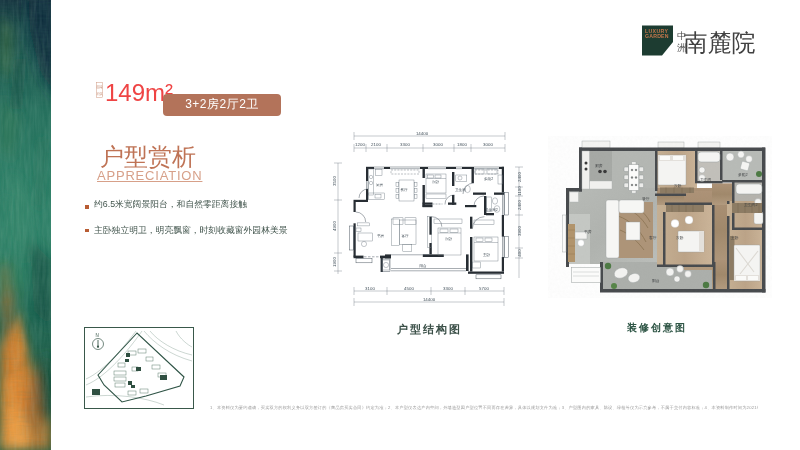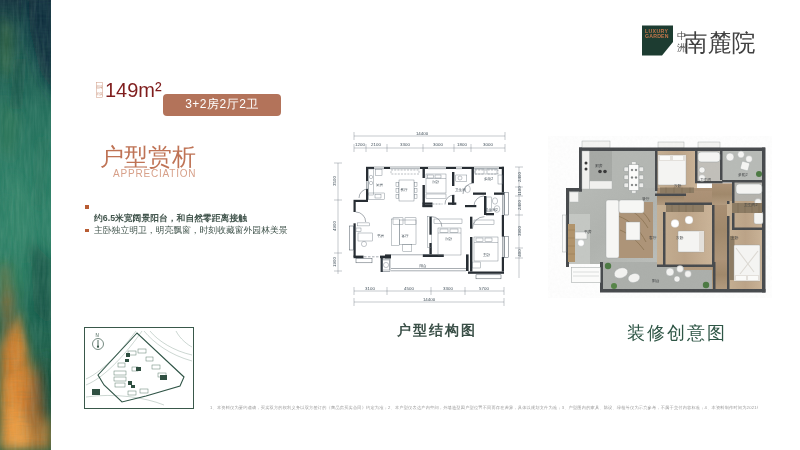--- a/index.html
+++ b/index.html
@@ -85,35 +85,35 @@
 <div class="abs" style="left:96px;top:82px;width:7px;height:16px;">
 <svg width="7" height="16" viewBox="0 0 7 16">
       <rect x="0.3" y="0.3" width="6.4" height="15.4" fill="none" stroke="#cf9a82" stroke-width="0.5"></rect>
       <text x="5" y="6.2" text-anchor="middle" font-size="3.2" fill="#c08266">建</text>
       <text x="5" y="13.4" text-anchor="middle" font-size="3.2" fill="#c08266">筑</text>
       <text x="2" y="6.2" text-anchor="middle" font-size="3.2" fill="#c08266">面</text>
       <text x="2" y="13.4" text-anchor="middle" font-size="3.2" fill="#c08266">积</text>
     </svg>
 </div>
 
-<div class="abs" style="left:105px;top:79px;color:#7f1d1d;font-size:20px;letter-spacing:0px;text-align:center;">149m²</div>
+<div class="abs" style="left:105px;top:79px;color:#ef4444;font-size:24px;letter-spacing:0px;text-align:center;">149m²</div>
 
 <div class="abs" style="left:163px;top:94px;width:118px;height:21.5px;background:#b3735a;border-radius:4px;color:#ffffff;font-size:12px;text-align:center;line-height:21.5px;letter-spacing:0.5px;">3+2房2厅2卫</div>
 
 <div class="abs" style="left:100px;top:141px;color:#bf7355;font-size:24px;letter-spacing:0px;">户型赏析</div>
 
-<div class="abs" style="left:113px;top:168px;color:#d7a089;font-size:10px;letter-spacing:0.8px;">APPRECIATION</div>
+<div class="abs" style="left:97px;top:168px;color:#d7a089;font-size:13px;letter-spacing:0.8px;text-decoration:underline;">APPRECIATION</div>
 
 <div class="abs" style="left:85px;top:199px;width:230px;color:#41544c;font-size:8.8px;">
 
 
 
   <div style="position:relative;height:23.7px;">
       <span style="position:absolute;left:0;top:6px;width:3.5px;height:3.5px;background:#b85c33;"></span>
-      <span style="position:absolute;left:9px;top:14px;font-weight:bold;">约6.5米宽阔景阳台，和自然零距离接触</span>
+      <span style="position:absolute;left:9px;top:0;">约6.5米宽阔景阳台，和自然零距离接触</span>
     </div>
 
   <div style="position:relative;height:23.7px;">
       <span style="position:absolute;left:0;top:6px;width:3.5px;height:3.5px;background:#b85c33;"></span>
       <span style="position:absolute;left:9px;top:2px;font-family:Liberation Serif, serif;">主卧独立明卫，明亮飘窗，时刻收藏窗外园林美景</span>
     </div>
 </div>
 
 <div class="abs" style="left:84px;top:327px;width:110px;height:82px;">
   <svg width="110" height="82" viewBox="0 0 110 82">
@@ -414,21 +414,21 @@
       <text x="157" y="85.5">卫生间2</text>
       <text x="49" y="111.5">书房</text>
       <text x="73.5" y="111.8">客厅</text>
       <text x="117" y="114.8">次卧</text>
       <text x="155" y="131">主卧</text>
       <text x="91.5" y="141.8">阳台</text>
     </g>
   </svg>
 </div>
 
-<div class="abs" style="left:397px;top:322px;color:#3a4f47;font-size:14px;font-weight:bold;letter-spacing:2px;">户型结构图</div>
+<div class="abs" style="left:397px;top:322px;color:#3a4f47;font-size:11px;font-weight:bold;letter-spacing:2px;">户型结构图</div>
 
 <div class="abs" style="left:548px;top:136px;width:224px;height:162px;">
   <svg width="224" height="162" viewBox="0 0 224 162" font-family="Liberation Sans, sans-serif">
     <defs>
       <linearGradient id="wood1" x1="0" y1="0" x2="1" y2="0">
         <stop offset="0" stop-color="#c6b093"></stop>
           <stop offset="0.5" stop-color="#bca387"></stop>
           <stop offset="1" stop-color="#cbb498"></stop>
       </linearGradient>
       <linearGradient id="wood2" x1="0" y1="0" x2="0" y2="1">
@@ -652,15 +652,15 @@
       <text x="196" y="70">卫生间2</text>
       <text x="36" y="96.5">书房</text>
       <text x="101" y="103">客厅</text>
       <text x="128" y="103">次卧</text>
       <text x="183" y="103">主卧</text>
       <text x="104" y="145.5">阳台</text>
     </g>
   </svg>
 </div>
 
-<div class="abs" style="left:627px;top:321px;color:#2f5646;font-size:18px;font-weight:normal;letter-spacing:2px;">装修创意图</div>
+<div class="abs" style="left:627px;top:321px;color:#2f5646;font-size:10px;font-weight:bold;letter-spacing:2px;">装修创意图</div>
 
 <div class="abs" style="left:210px;top:405px;width:548px;color:#9a9a9a;font-size:4.2px;letter-spacing:0.2px;white-space:nowrap;overflow:hidden;">1、本资料仅为要约邀请，买卖双方的权利义务以双方签订的《商品房买卖合同》约定为准；2、本户型仅表达产内空间，外墙造型因户型位置不同而存在差异，具体以规划文件为准；3、户型图内的家具、陈设、绿植等仅为示意参考，不属于交付内容标准；4、本资料制作时间为2021年，敬请留意最新资料。</div>
 
 </body></html>

